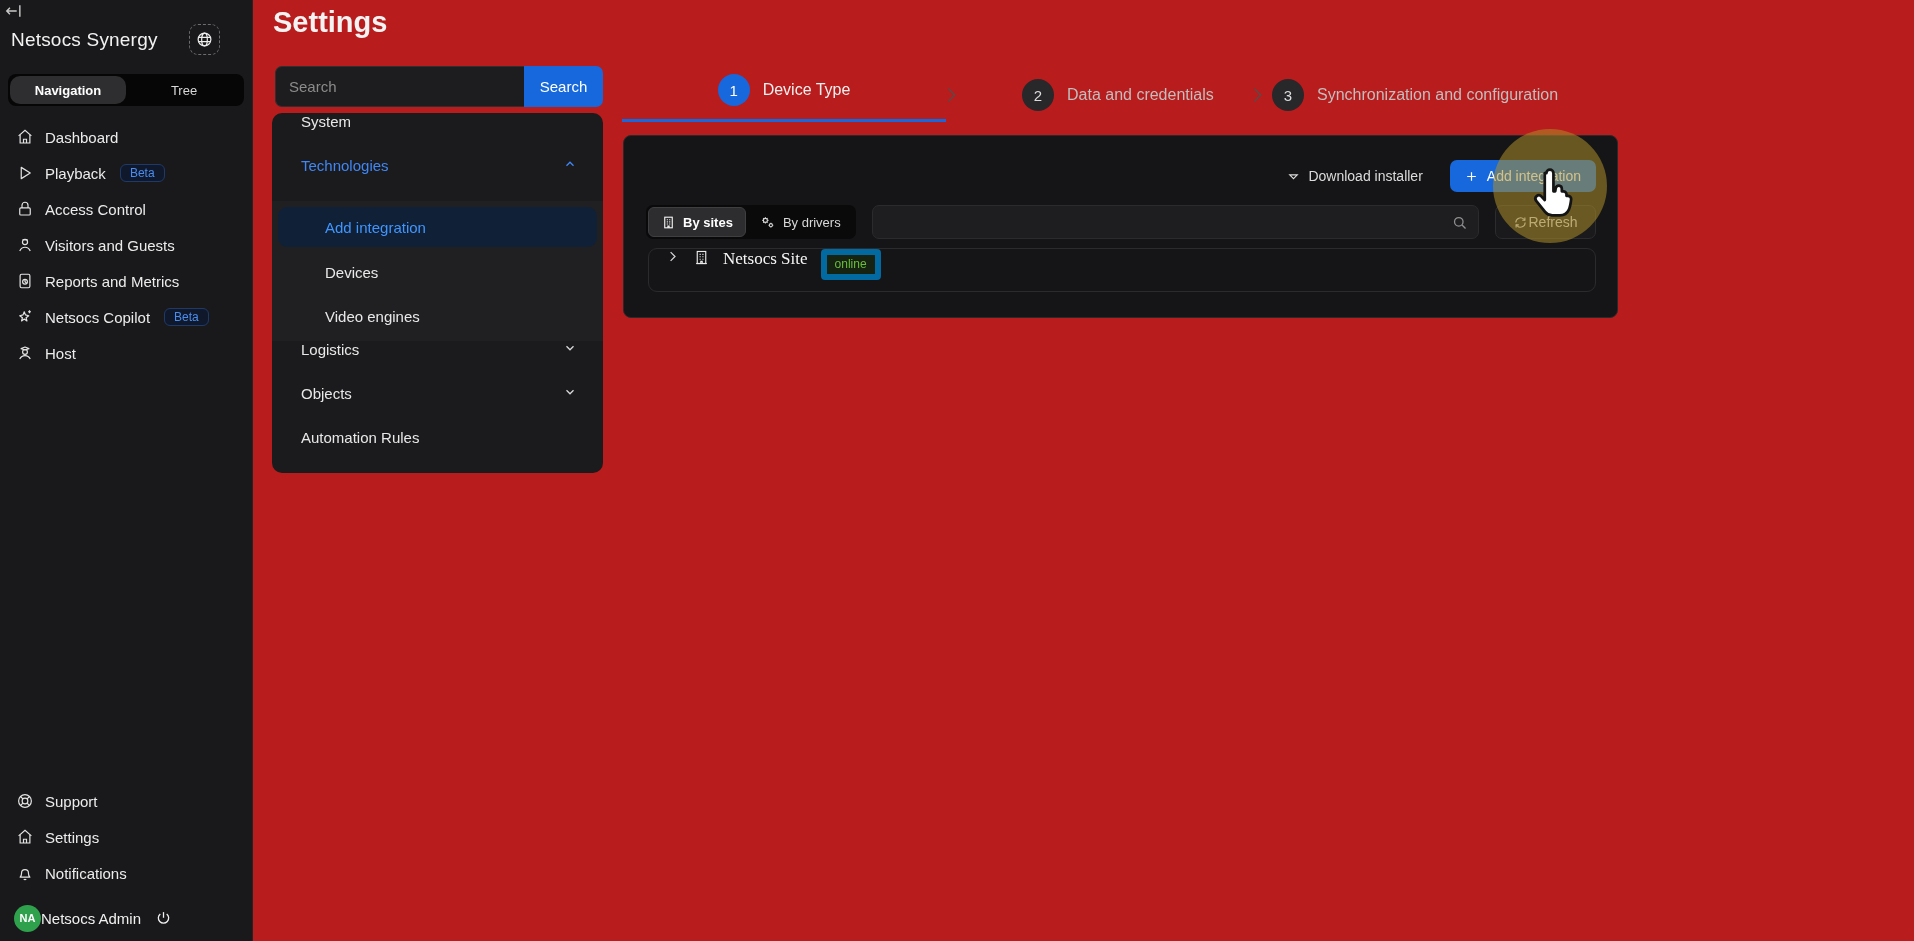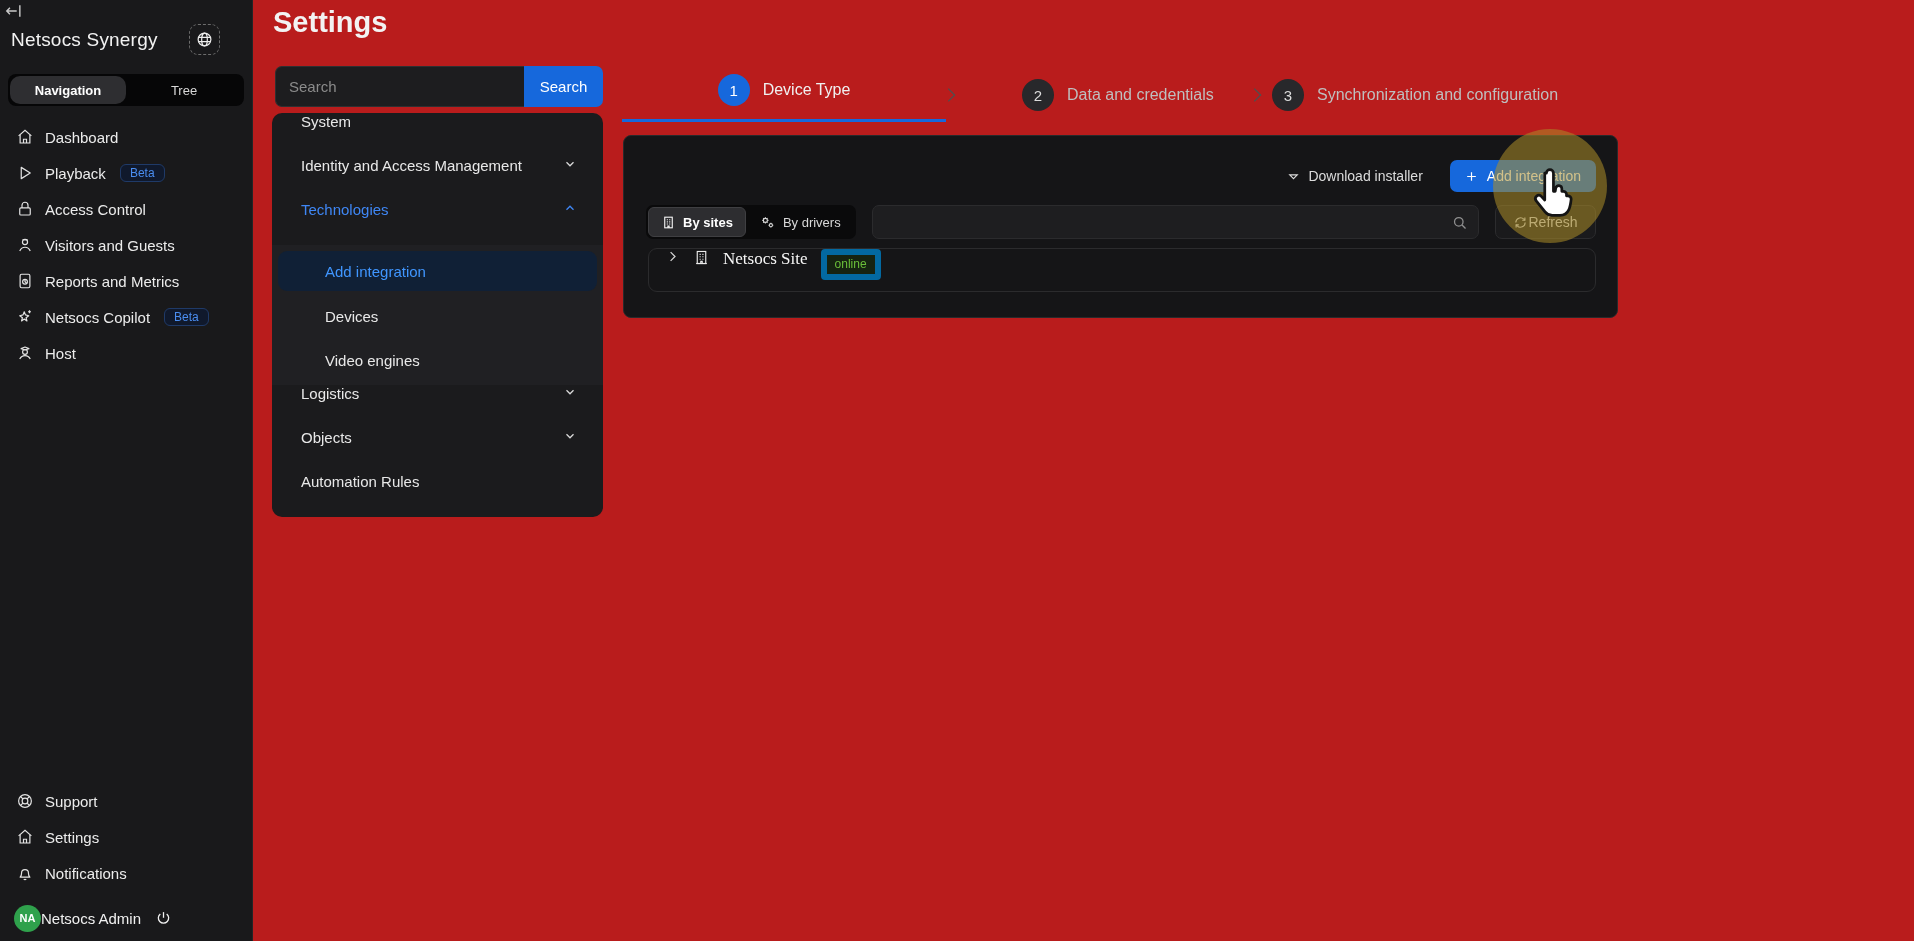--- a/index.html
+++ b/index.html
@@ -249,28 +249,20 @@
   <div class="page-title">Settings</div>
   <div class="search-bar">
     <input type="text" placeholder="Search" style="">
     <button>Search</button>
   </div>
 
   <div class="menu-panel" id="menu-panel">
       <div class="menu-item">
         <span>System</span>
       </div>
-      <div class="menu-item">
-        <span>Identity and Access Management</span>
-        <span class="ic">
-          <svg width="14" height="14" viewBox="0 0 24 24" fill="none" stroke="currentColor" stroke-width="2.2">
-            <path d="M6 9l6 6 6-6"></path>
-          </svg>
-        </span>
-      </div>
       <div class="menu-item group-open">
         <span>Technologies</span>
         <span class="ic">
           <svg width="14" height="14" viewBox="0 0 24 24" fill="none" stroke="currentColor" stroke-width="2.2">
             <path d="M6 15l6-6 6 6"></path>
           </svg>
         </span>
       </div>
       <div class="menu-subgroup">
         <div class="menu-subitem selected">

